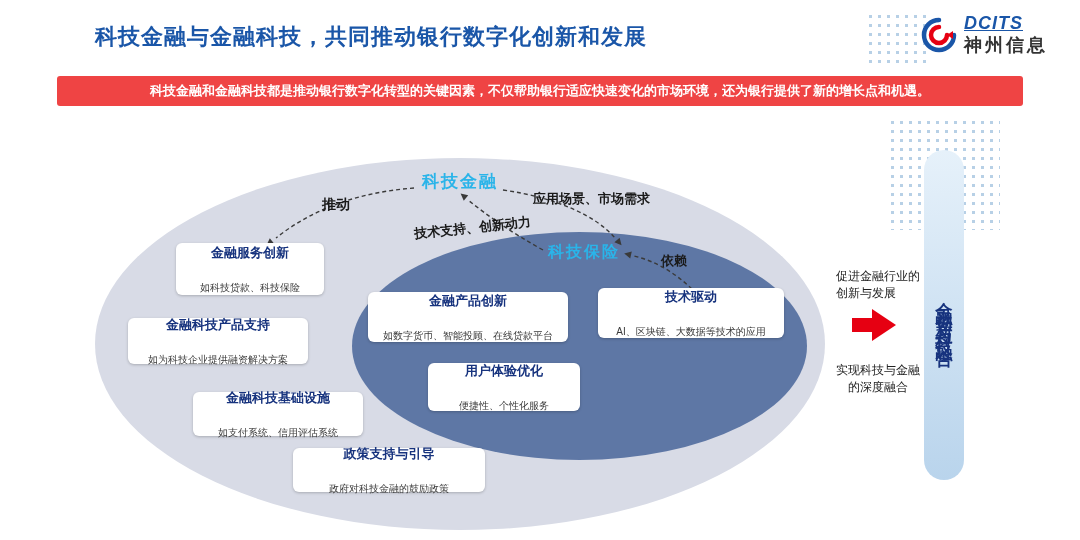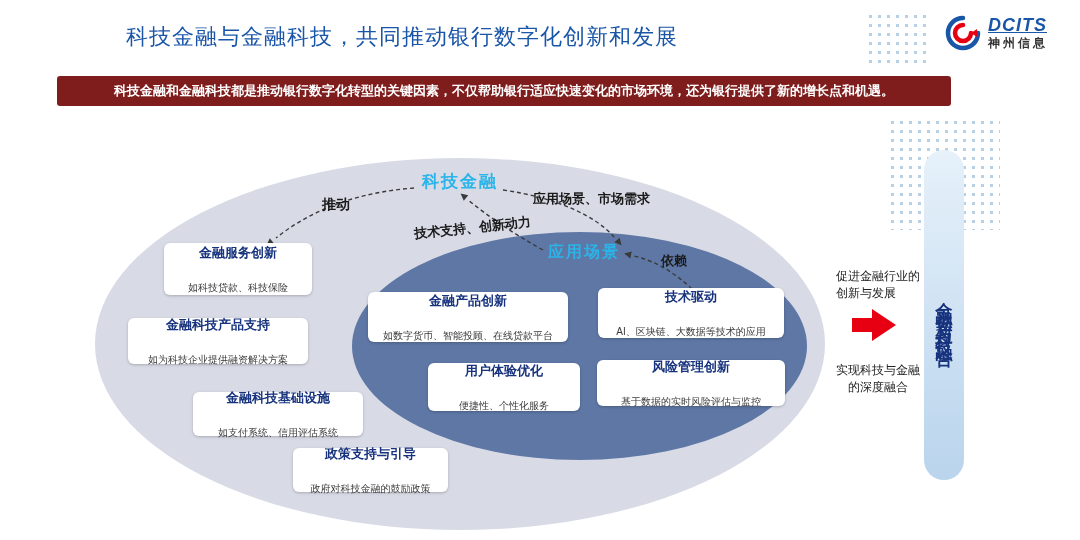--- a/index.html
+++ b/index.html
@@ -2,30 +2,30 @@
 <html><head>
 <meta charset="utf-8">
 <style>
   html,body{margin:0;padding:0;background:#fff;}
   .slide{
     position:relative;width:1080px;height:540px;background:#ffffff;overflow:hidden;
     font-family:"Liberation Sans","DejaVu Sans",sans-serif;
   }
   
   .title{
-    position:absolute;left:95px;top:22px;font-size:22px;font-weight:normal;
-    color:#1a56a8;letter-spacing:1px;margin-left:31px;
+    position:absolute;left:95px;top:22px;font-size:22px;font-weight:bold;
+    color:#1a56a8;letter-spacing:1px;
   }
   .logo{position:absolute;right:32px;top:14px;display:flex;align-items:center;gap:6px;z-index:3;}
   .logo-col{display:flex;flex-direction:column;line-height:1.1;}
   .logo-brand{font-size:18px;font-weight:bold;font-style:italic;color:#1a56a8;letter-spacing:1px;text-decoration:underline;}
-  .logo-sub{font-size:12px;font-weight:bold;color:#333;letter-spacing:3px;margin-top:2px;}
+  .logo-sub{font-size:18px;font-weight:bold;color:#333;letter-spacing:3px;margin-top:2px;}
   
   .banner{
-    position:absolute;left:57px;top:76px;width:894px;height:30px;background:#7f1d1d;
+    position:absolute;left:57px;top:76px;width:966px;height:30px;background:#ef4444;
     border-radius:3px;color:#fff;font-size:13px;font-weight:bold;text-align:center;
     line-height:30px;box-sizing:border-box;
   }
   
   .dots{
     position:absolute;
     background-image:radial-gradient(#9fc0de 1.6px, rgba(0,0,0,0) 1.6px);
     background-size:9px 9px;opacity:.75;z-index:0;
   }
   .dots-a{left:866px;top:12px;width:60px;height:56px;}
@@ -53,24 +53,24 @@
   .e-dep{left:661px;top:252px;font-size:13px;}
   
   .box{
     position:absolute;z-index:2;background:#fff;border-radius:6px;
     box-shadow:0 1px 3px rgba(0,0,0,.22);text-align:center;
     padding:6px 8px;box-sizing:border-box;
     display:flex;flex-direction:column;justify-content:center;
   }
   .bt{font-size:13px;font-weight:bold;color:#17337e;white-space:nowrap;}
   .bd{font-size:10px;color:#3a3a3a;margin-top:19px;white-space:nowrap;}
-  .ob1{left:164px;top:243px;width:148px;height:52px;}
+  .ob1{left:176px;top:243px;width:148px;height:52px;}
   .ob2{left:128px;top:318px;width:180px;height:46px;}
   .ob3{left:193px;top:392px;width:170px;height:44px;}
-  .ob4{left:293px;top:448px;width:155px;height:44px;}
+  .ob4{left:293px;top:448px;width:192px;height:44px;}
   .ib1{left:368px;top:292px;width:200px;height:50px;}
   .ib2{left:598px;top:288px;width:186px;height:50px;}
   .ib3{left:428px;top:363px;width:152px;height:48px;}
   .ib4{left:597px;top:360px;width:188px;height:46px;}
   
   .note{
     position:absolute;z-index:2;width:84px;font-size:12px;color:#222;line-height:1.45;
   }
   .note-top{left:836px;top:268px;}
   .note-bottom{left:836px;top:362px;text-align:center;}
@@ -117,21 +117,21 @@
     <polygon class="ah" points="0,-3.5 7,0 0,3.5" transform="translate(272,241) rotate(141.5)"></polygon>
     <path class="dash" d="M503,190 C558,198 596,216 615,238"></path>
     <polygon class="ah" points="0,-3.5 7,0 0,3.5" transform="translate(617,240) rotate(49)"></polygon>
     <path class="dash" d="M543,250 C512,233 488,216 468,200"></path>
     <polygon class="ah" points="0,-3.5 7,0 0,3.5" transform="translate(466,198) rotate(219)"></polygon>
     <path class="dash" d="M692,289 C674,272 655,261 634,256"></path>
     <polygon class="ah" points="0,-3.5 7,0 0,3.5" transform="translate(631,255) rotate(193)"></polygon>
   </svg>
 
   <div class="hub hub-tf">科技金融</div>
-  <div class="hub hub-ft">应用场景</div>
+  <div class="hub hub-ft">科技保险</div>
 
   <div class="edge e-push">推动</div>
   <div class="edge e-app">应用场景、市场需求</div>
   <div class="edge e-sup">技术支持、创新动力</div>
   <div class="edge e-dep">依赖</div>
 
   <div class="box ob1">
     <div class="bt">金融服务创新</div>
     <div class="bd">如科技贷款、科技保险</div>
   </div>
@@ -153,24 +153,20 @@
     <div class="bd">如数字货币、智能投顾、在线贷款平台</div>
   </div>
   <div class="box ib2">
     <div class="bt">技术驱动</div>
     <div class="bd">AI、区块链、大数据等技术的应用</div>
   </div>
   <div class="box ib3">
     <div class="bt">用户体验优化</div>
     <div class="bd">便捷性、个性化服务</div>
   </div>
-  <div class="box ib4">
-    <div class="bt">风险管理创新</div>
-    <div class="bd">基于数据的实时风险评估与监控</div>
-  </div>
 
   <div class="note note-top">促进金融行业的创新与发展</div>
   <svg class="red-arrow" width="44" height="34" viewBox="0 0 44 34">
     <polygon points="0,10 20,10 20,1 44,17 20,33 20,24 0,24" fill="#e60012"></polygon>
   </svg>
   <div class="note note-bottom">实现科技与金融的深度融合</div>
 
   <div class="pill">
     <span class="pill-text">金融创新与科技融合</span>
   </div>

